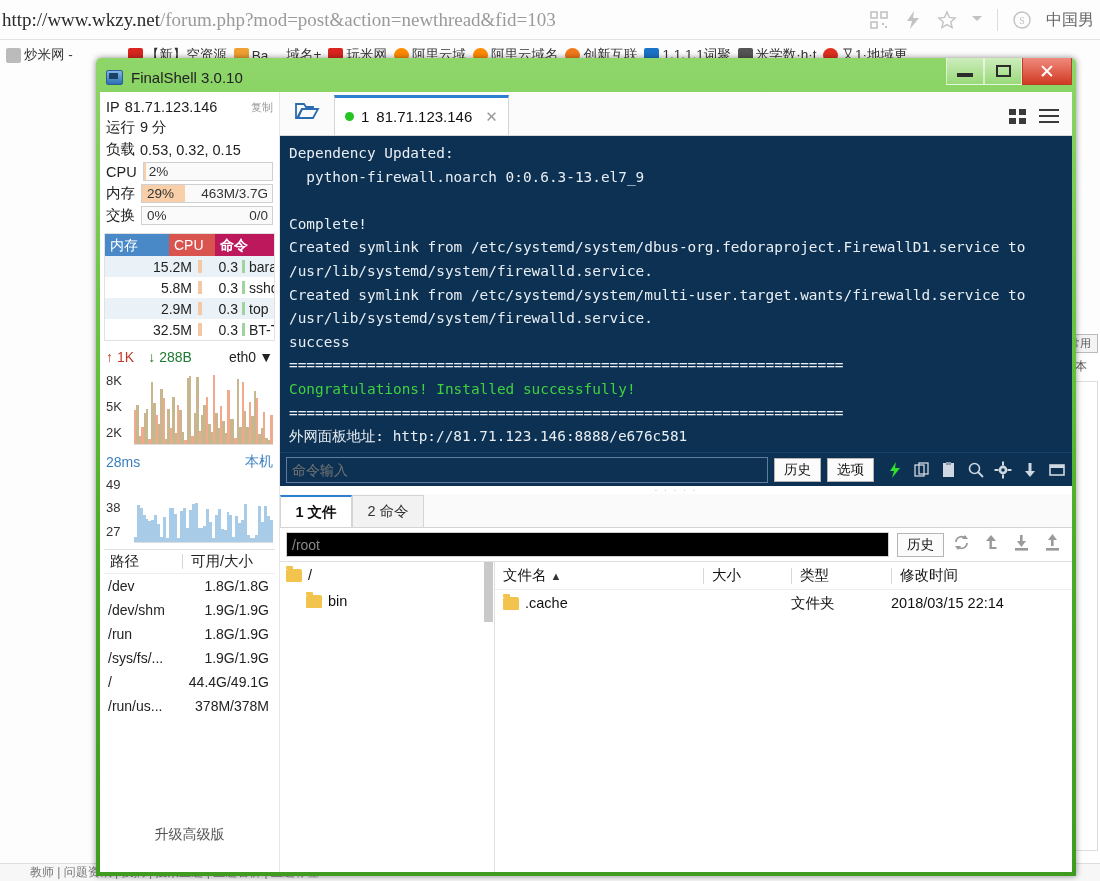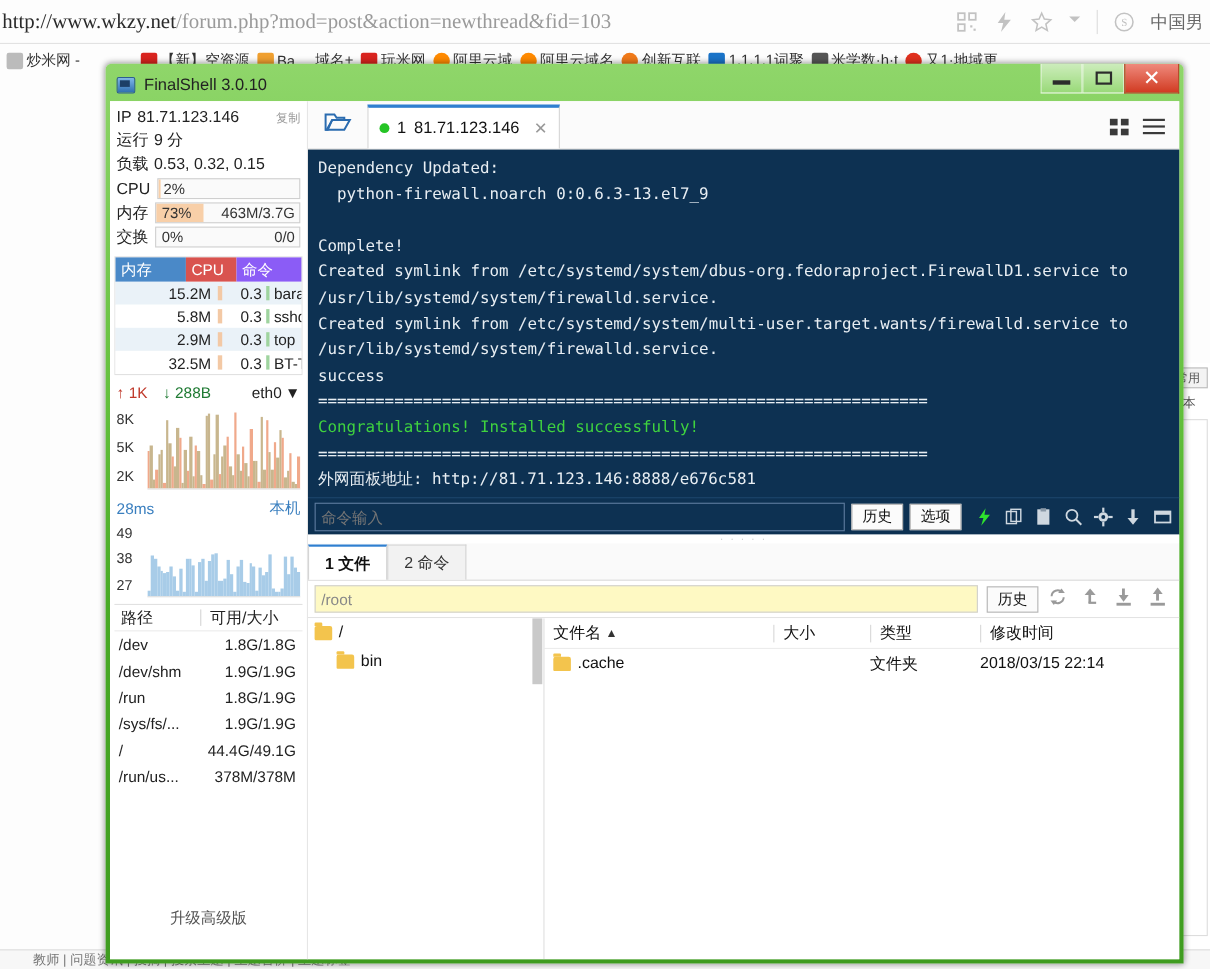--- a/index.html
+++ b/index.html
@@ -104,21 +104,21 @@
   }
   .meter .fill{ position:absolute;left:0;top:0;bottom:0;background:#f8cfa8; }
   .meter .mleft{ position:absolute;left:5px;top:1px;font-size:13.5px;color:#333;}
   .meter .mright{ position:absolute;right:4px;top:1px;font-size:13.5px;color:#333;}
 
   
   #proc-table{ margin:8px 4px 0 4px; border:1px solid #e1e1e1; }
   #proc-head{ display:flex; height:22px; }
   #proc-head .c1{ width:64px;background:#4a89c8;color:#fff;font-size:14px;padding-left:5px;line-height:22px;}
   #proc-head .c2{ width:46px;background:#d9534f;color:#fff;font-size:14px;padding-left:5px;line-height:22px;}
-  #proc-head .c3{ flex:1;background:#8b5cf6;color:#fff;font-size:14px;padding-left:5px;line-height:22px;}
+  #proc-head .c3{ flex:1;background:#be185d;color:#fff;font-size:14px;padding-left:5px;line-height:22px;font-weight:bold;}
   .proc-row{ display:flex;height:21px;font-size:14px;color:#222;align-items:center;padding-left:29px;}
   .proc-row:nth-child(odd){ background:#ffffff; }
   .proc-row:nth-child(even){ background:#eaf2f8; }
   .proc-row .p1{ width:64px;text-align:right;padding-right:6px;}
   .proc-row .bar1{ width:4px;height:13px;background:#f3c9a5;}
   .proc-row .p2{ width:40px;text-align:right;padding-right:4px;}
   .proc-row .bar2{ width:3px;height:13px;background:#9fd49f;}
   .proc-row .p3{ flex:1;padding-left:4px;overflow:hidden;white-space:nowrap;}
 
   
@@ -190,21 +190,21 @@
   #splitter{ height:8px;background:#ffffff;display:flex;align-items:center;justify-content:center;}
   #splitter .dots{ font-size:9px;color:#bbb;letter-spacing:2px;}
 
   #lower-tabs{ height:34px;background:#fafafa;border-bottom:1px solid #d5d5d5;display:flex;align-items:flex-end;}
   .ltab{ height:32px;min-width:72px;display:flex;align-items:center;justify-content:center;
          font-size:14.5px;color:#111;background:#fff;border:1px solid #d5d5d5;border-bottom:none;}
   .ltab.active{ border-top:2px solid #2f7fd0; font-weight:bold; }
   .ltab.inactive{ background:#f2f2f2;color:#333;}
 
   #path-bar{ height:34px;background:#fff;border-bottom:1px solid #e0e0e0;display:flex;align-items:center;padding:0 6px;gap:8px;}
-  #path-input{ flex:1;height:25px;border:1px solid #cfcfcf;background:#fef9c3;color:#888;font-size:14px;
+  #path-input{ flex:1;height:25px;border:1px solid #cfcfcf;background:#000000;color:#888;font-size:14px;
                padding-left:5px;line-height:23px;}
   #path-icons{ display:flex;align-items:center;gap:12px;padding-right:4px;color:#9a9a9a;}
 
   #file-area{ flex:1;display:flex;background:#fff;overflow:hidden;}
   #file-tree{ width:215px;border-right:1px solid #e0e0e0;position:relative;font-size:14.5px;color:#111;}
   .tree-row{ display:flex;align-items:center;gap:6px;height:26px;padding-left:6px;}
   .tree-row.indent{ padding-left:26px;}
   .folder-ic{ width:16px;height:13px;background:#f3c44d;border-radius:2px 2px 1px 1px;position:relative;flex:0 0 auto;}
   .folder-ic:before{content:"";position:absolute;left:0;top:-3px;width:7px;height:3px;background:#f3c44d;border-radius:1px 1px 0 0;}
   #tree-scroll{ position:absolute;right:1px;top:0;width:9px;height:60px;background:#c9c9c9;}
@@ -364,21 +364,21 @@
           <span class="meter">
             <span class="fill" style="width:2%"></span>
             <span class="mleft">2%</span>
             <span class="mright"></span>
           </span>
         </div>
         <div class="sb-row">
           <span class="sb-label">内存</span>
           <span class="meter">
             <span class="fill" style="width:33%"></span>
-            <span class="mleft">73%</span>
+            <span class="mleft">29%</span>
             <span class="mright">463M/3.7G</span>
           </span>
         </div>
         <div class="sb-row">
           <span class="sb-label">交换</span>
           <span class="meter">
             <span class="fill" style="width:0%"></span>
             <span class="mleft">0%</span>
             <span class="mright">0/0</span>
           </span>

